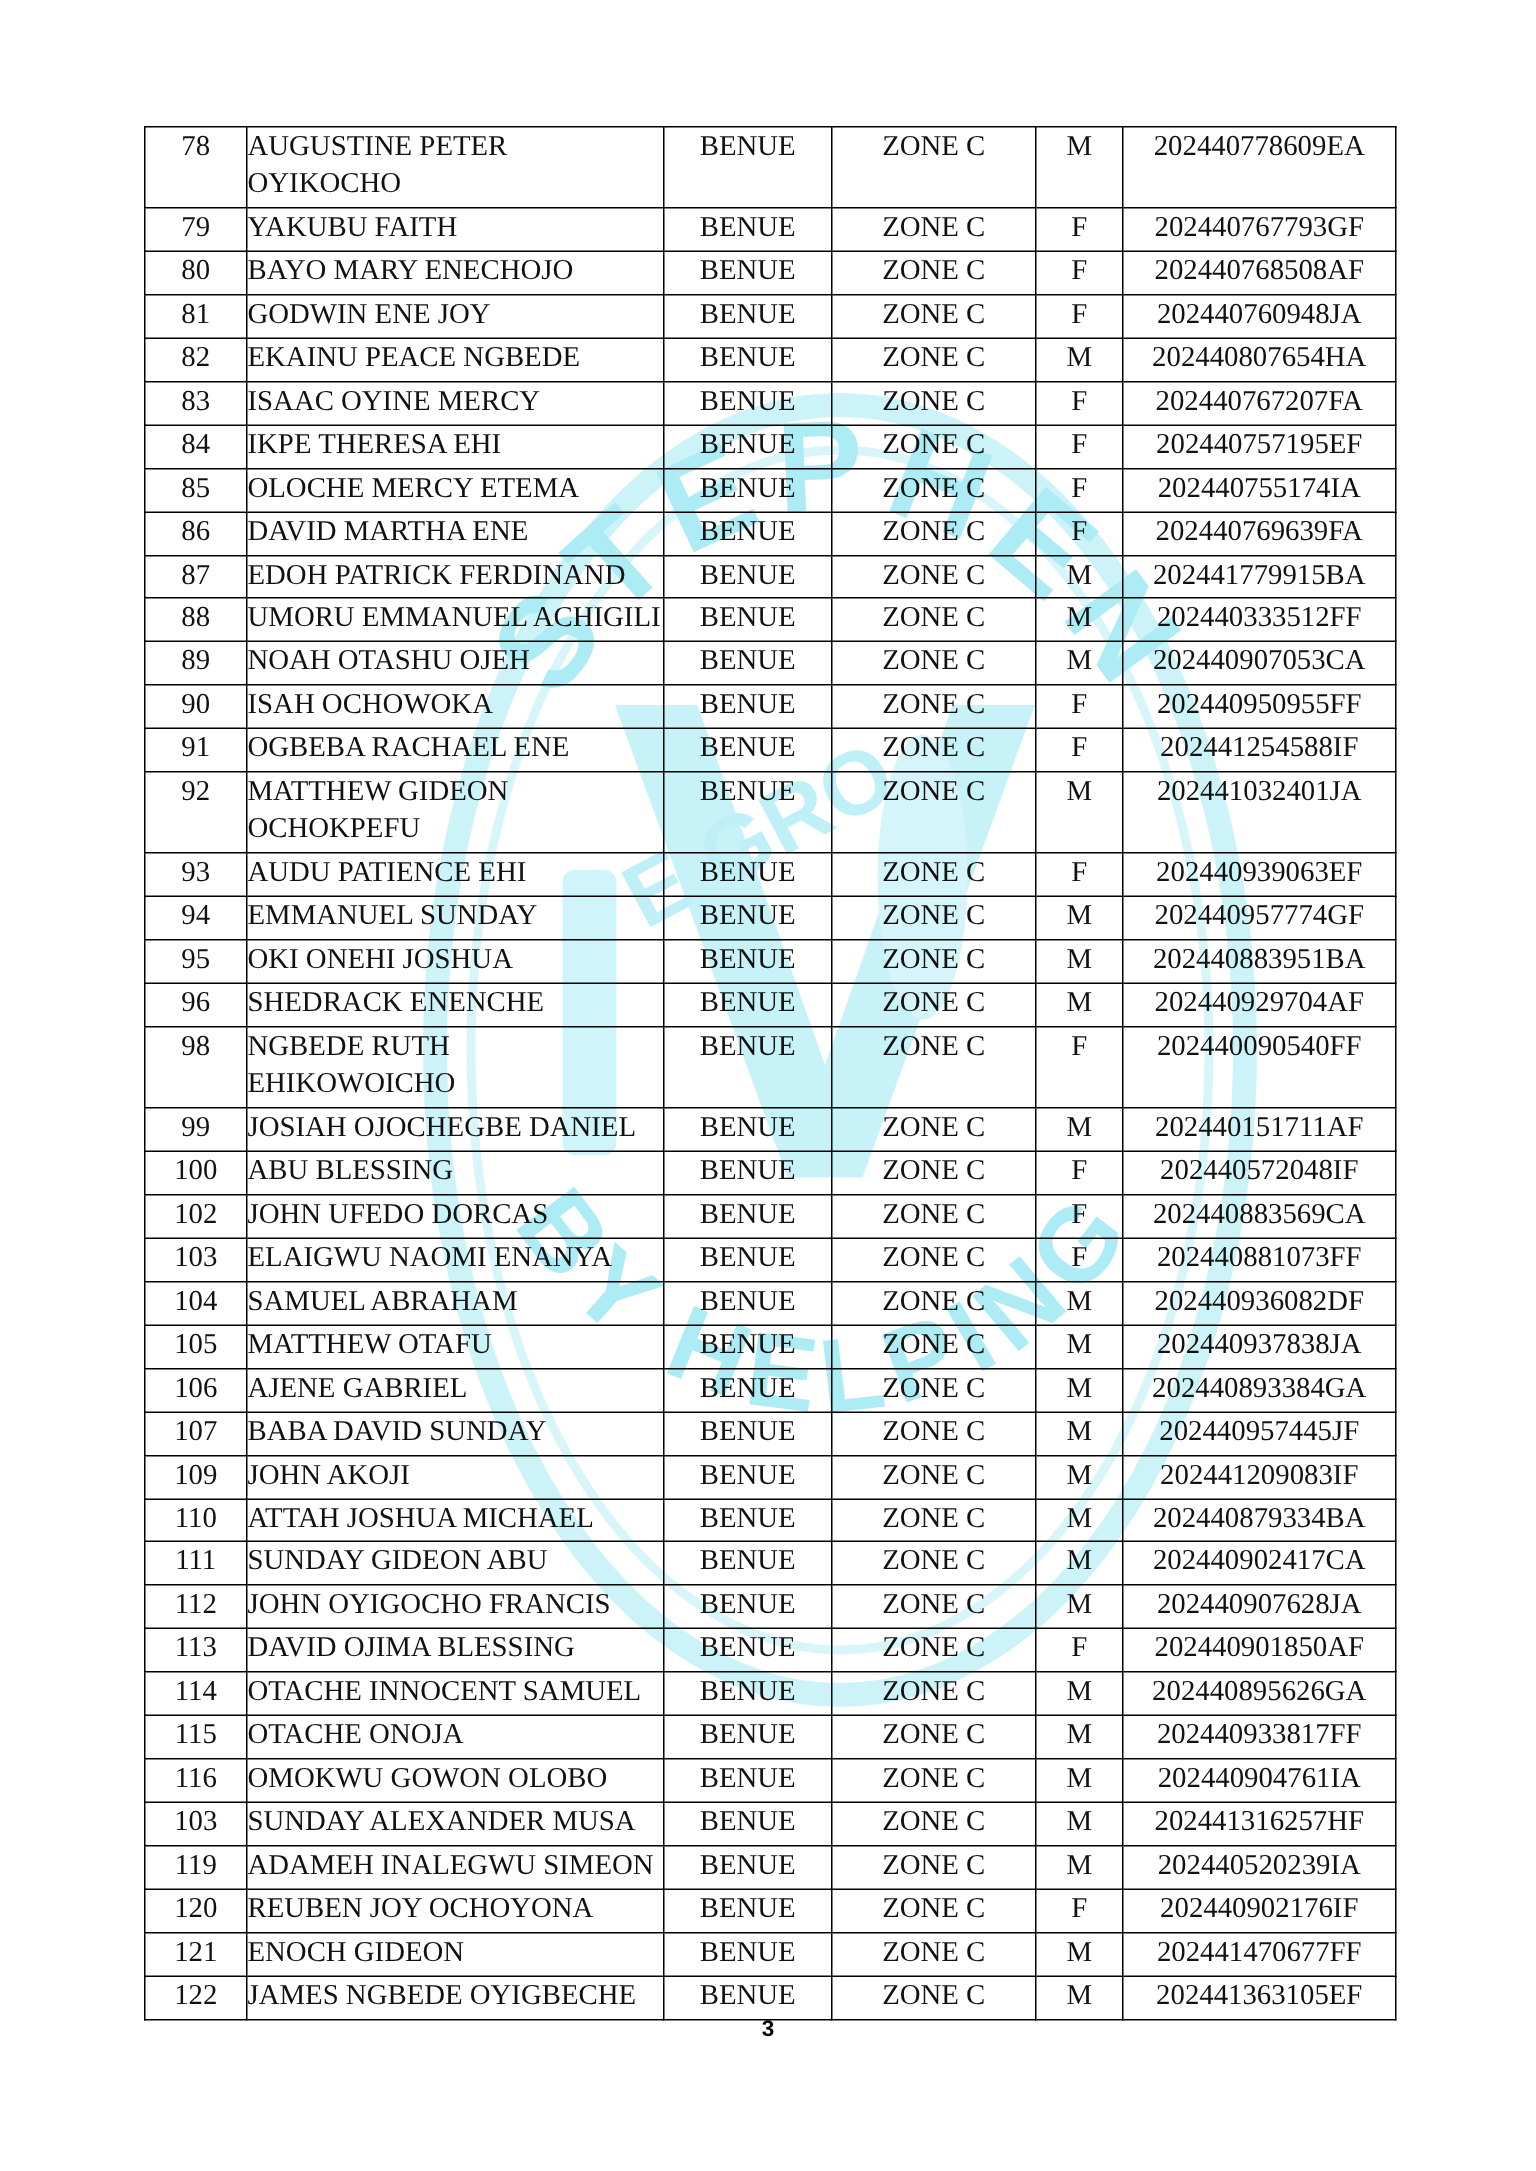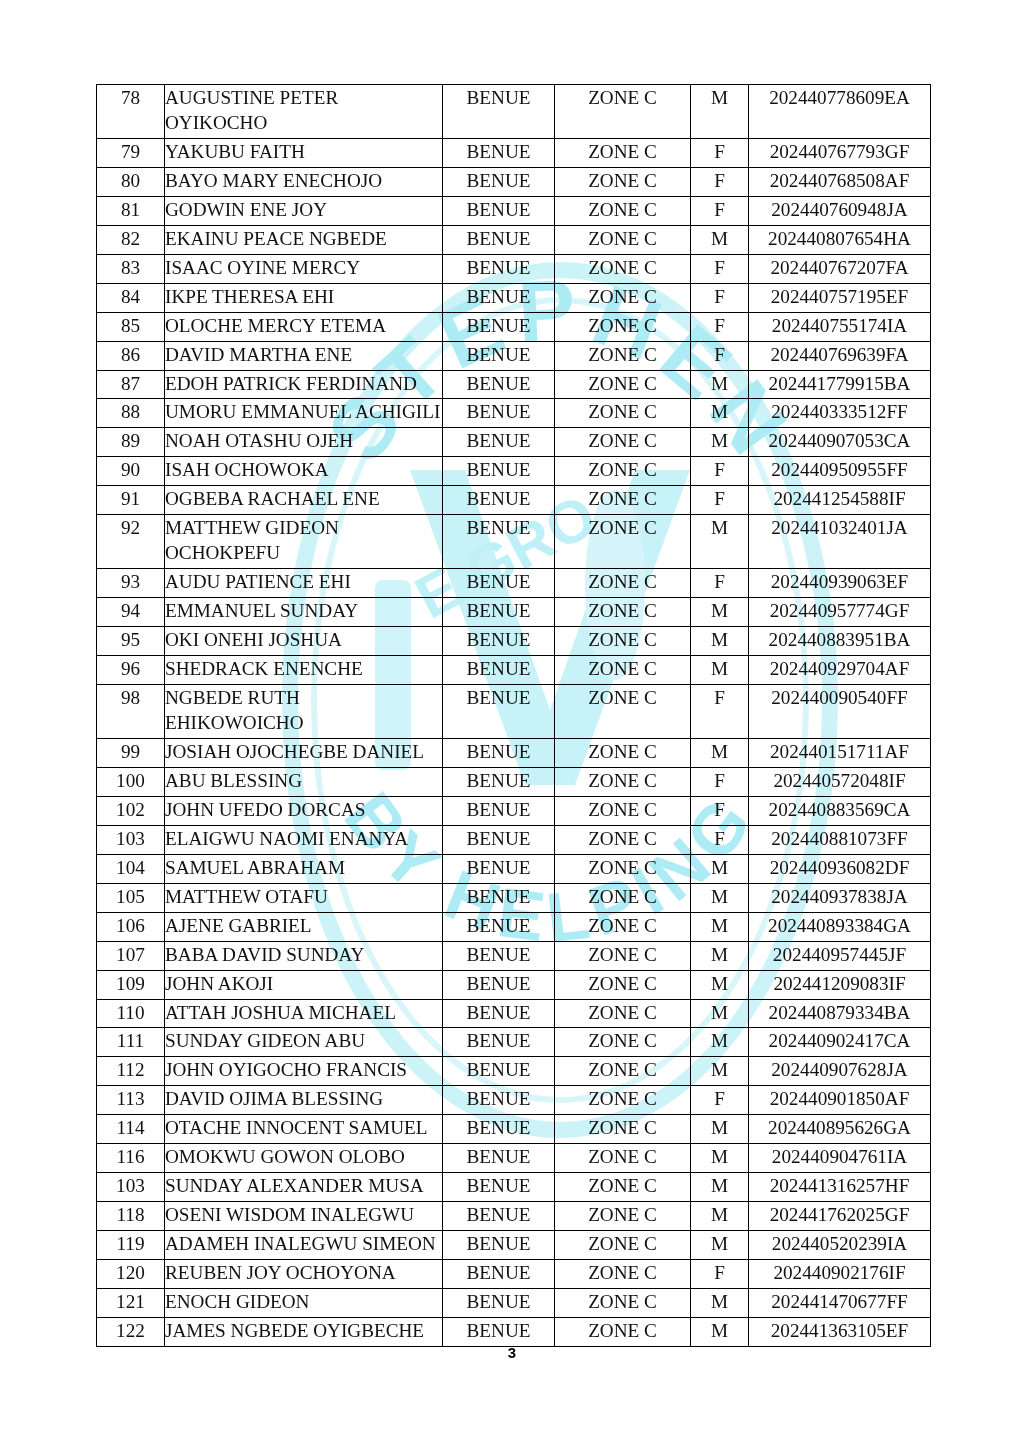--- a/index.html
+++ b/index.html
@@ -463,48 +463,48 @@
           <td class="sn">114</td>
           <td class="name">
             <span class="nm">OTACHE INNOCENT SAMUEL</span>
           </td>
           <td class="state">BENUE</td>
           <td class="zone">ZONE C</td>
           <td class="sex">M</td>
           <td class="id">202440895626GA</td>
         </tr>
         <tr>
+          <td class="sn">115</td>
+          <td class="name">
+            <span class="nm">OTACHE ONOJA</span>
+          </td>
+          <td class="state">BENUE</td>
+          <td class="zone">ZONE C</td>
+          <td class="sex">M</td>
+          <td class="id">202440933817FF</td>
+        </tr>
+        <tr>
           <td class="sn">116</td>
           <td class="name">
             <span class="nm">OMOKWU GOWON OLOBO</span>
           </td>
           <td class="state">BENUE</td>
           <td class="zone">ZONE C</td>
           <td class="sex">M</td>
           <td class="id">202440904761IA</td>
         </tr>
         <tr>
           <td class="sn">103</td>
           <td class="name">
             <span class="nm">SUNDAY ALEXANDER MUSA</span>
           </td>
           <td class="state">BENUE</td>
           <td class="zone">ZONE C</td>
           <td class="sex">M</td>
           <td class="id">202441316257HF</td>
-        </tr>
-        <tr>
-          <td class="sn">118</td>
-          <td class="name">
-            <span class="nm">OSENI WISDOM INALEGWU</span>
-          </td>
-          <td class="state">BENUE</td>
-          <td class="zone">ZONE C</td>
-          <td class="sex">M</td>
-          <td class="id">202441762025GF</td>
         </tr>
         <tr>
           <td class="sn">119</td>
           <td class="name">
             <span class="nm">ADAMEH INALEGWU SIMEON</span>
           </td>
           <td class="state">BENUE</td>
           <td class="zone">ZONE C</td>
           <td class="sex">M</td>
           <td class="id">202440520239IA</td>

